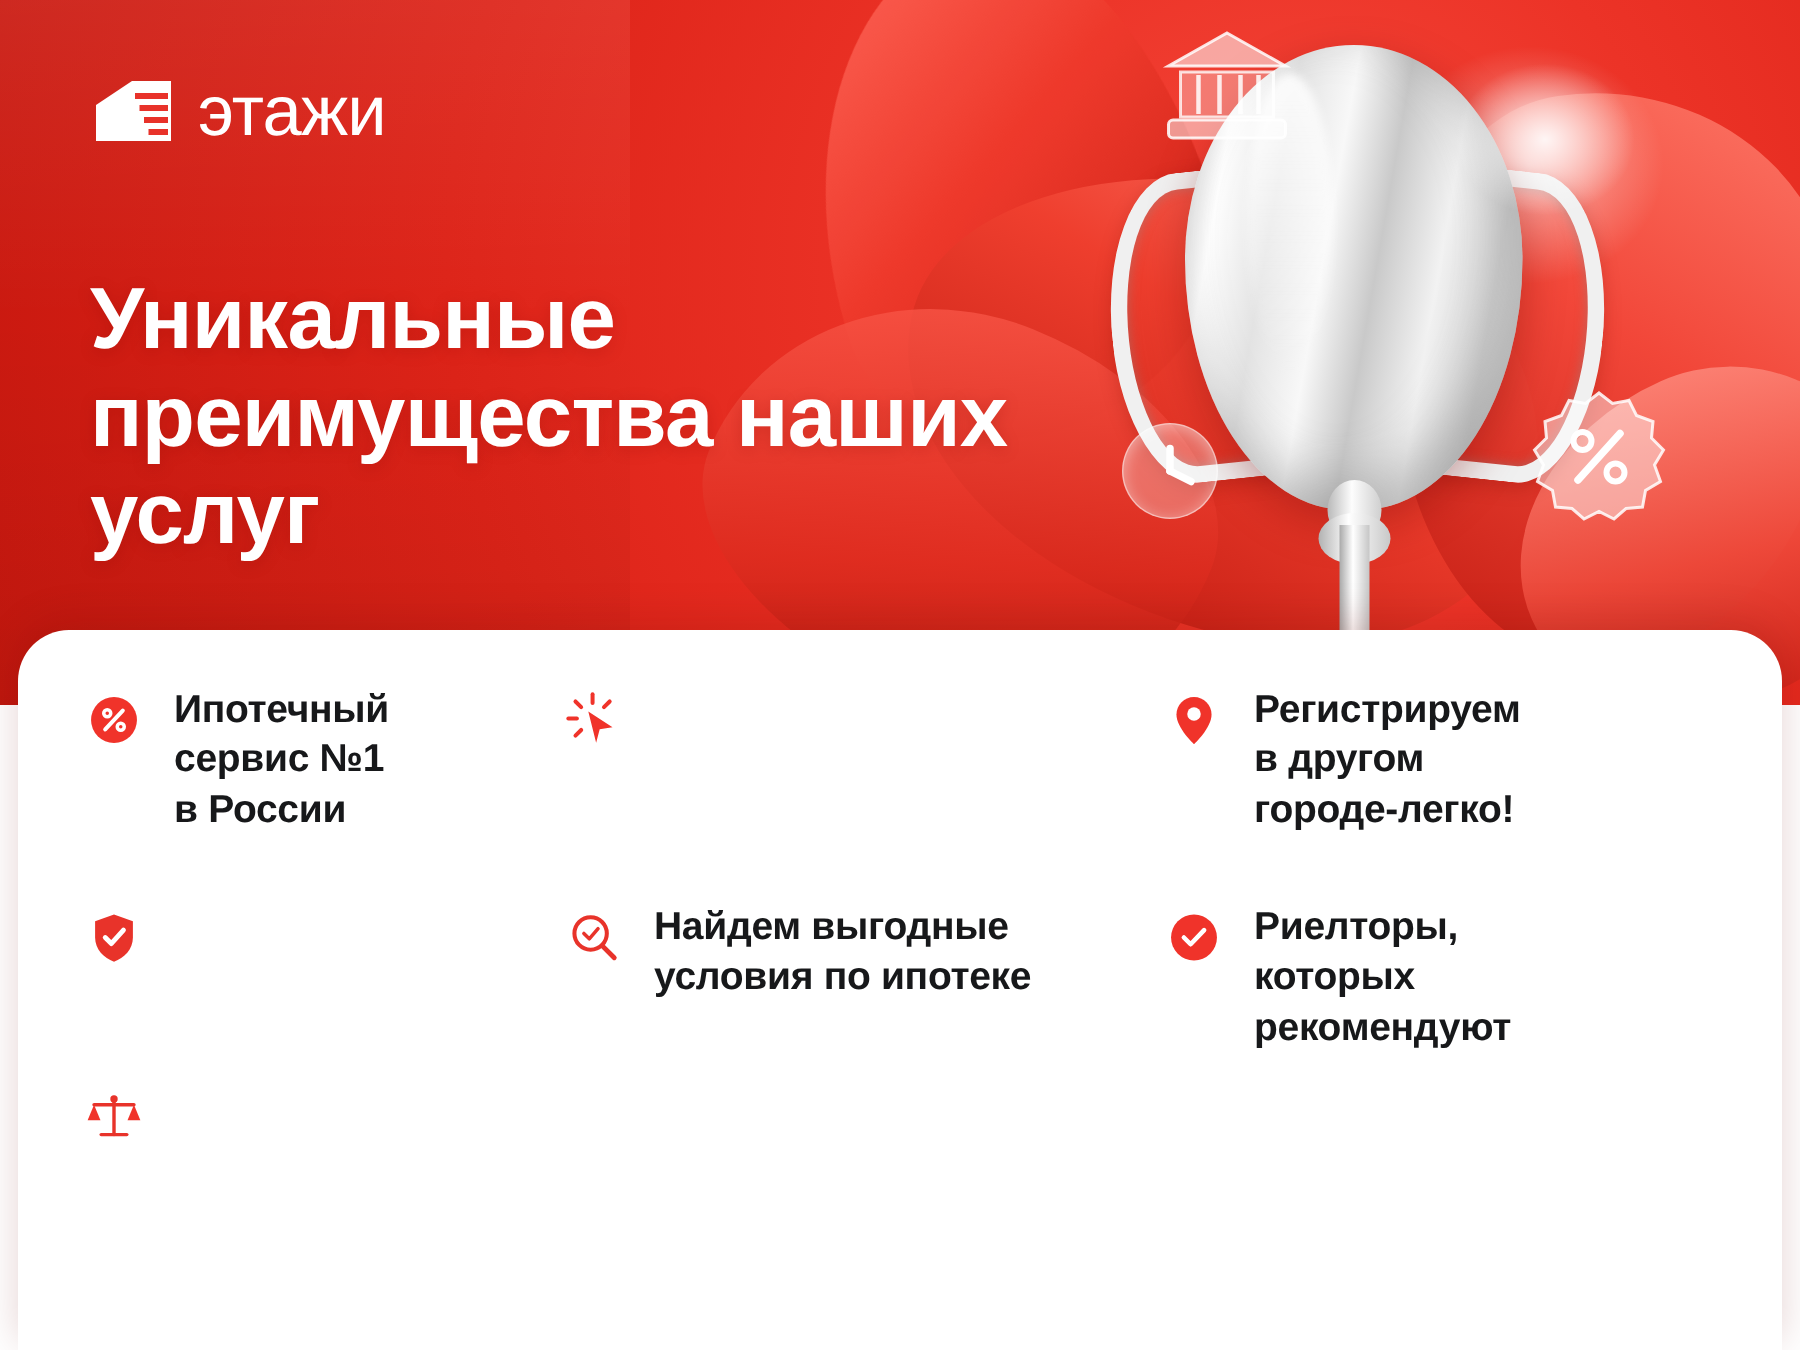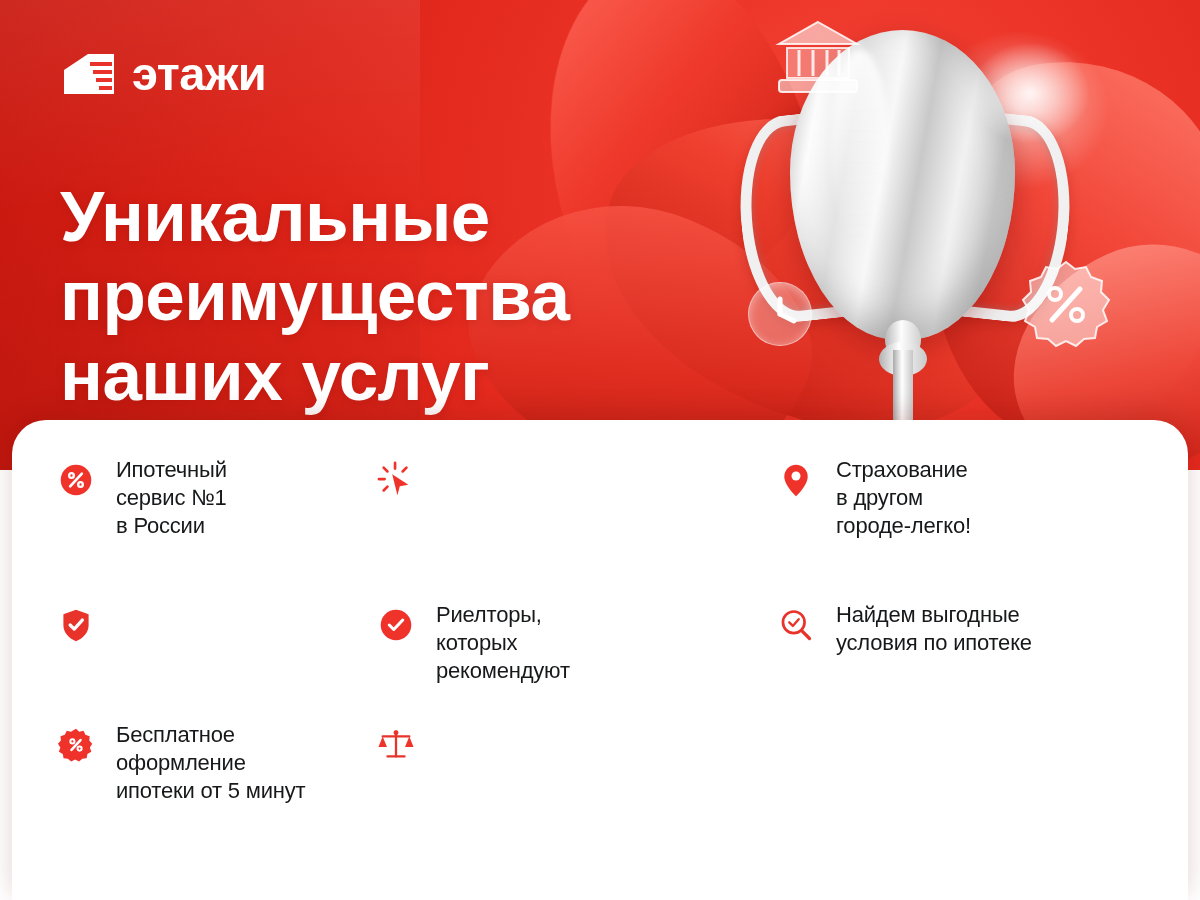--- a/index.html
+++ b/index.html
@@ -143,30 +143,30 @@
 
   
   .logo-row {
     position: absolute; left: 62px; top: 50px;
     display: flex; align-items: center; gap: 16px;
   }
   .logo-mark { width: 54px; height: 44px; display: block; }
   .logo-text {
     color: #ffffff;
     font-size: 47px;
-    font-weight: 700;
+    font-weight: 400;
     letter-spacing: -0.5px;
     line-height: 1;
     text-align: center;
   }
   .hero-title {
-    position: absolute; left: 60px; top: 129px;
+    position: absolute; left: 60px; top: 142px;
     width: 620px;
     color: #ffffff;
-    font-size: 71px;
+    font-size: 58px;
     font-weight: 700;
     line-height: 1.12;
     letter-spacing: -0.5px;
     text-shadow: 0 2px 10px rgba(140,10,5,.25);
   }
 
   
   .card {
     position: absolute;
     left: 12px; top: 420px;
@@ -195,22 +195,22 @@
   }
   .feature-icon {
     flex: 0 0 auto;
     width: 40px; height: 40px;
     margin-top: 4px;
     display: flex; align-items: center; justify-content: center;
   }
   .feature-icon svg { display: block; }
   .feature-text {
     color: #17181a;
-    font-size: 22px;
-    font-weight: 400;
+    font-size: 26px;
+    font-weight: 700;
     line-height: 1.28;
     letter-spacing: -0.2px;
     white-space: pre-line;
   }
 </style>
 </head>
 <body>
 
 <div class="banner">
 
@@ -314,72 +314,59 @@
         </span>
       </div>
 
       <div class="feature">
         <span class="feature-icon">
           <svg viewBox="0 0 40 40" width="36" height="36" aria-hidden="true">
             <path d="M20 3 C12.8 3 7 8.8 7 16 C7 26 20 38 20 38 C20 38 33 26 33 16 C33 8.8 27.2 3 20 3 Z" fill="#F0332A"></path>
             <circle cx="20" cy="15.5" r="5" fill="#ffffff"></circle>
           </svg>
         </span>
-        <div class="feature-text">Страхование
+        <div class="feature-text">Регистрируем
 в другом
 городе-легко!</div>
       </div>
 
 
       <div class="feature">
         <span class="feature-icon">
           <svg viewBox="0 0 40 40" width="36" height="36" aria-hidden="true">
             <path d="M20 3 L34 8 V20 C34 29 27.5 35 20 38 C12.5 35 6 29 6 20 V8 Z" fill="#E8332A"></path>
             <path d="M13.5 20 L18 24.5 L27 14.5" fill="none" stroke="#ffffff" stroke-width="3.6" stroke-linecap="round" stroke-linejoin="round"></path>
           </svg>
         </span>
+      </div>
+
+      <div class="feature">
+        <span class="feature-icon">
+          <svg viewBox="0 0 40 40" width="36" height="36" aria-hidden="true">
+            <circle cx="17.5" cy="17" r="12" fill="none" stroke="#E8332A" stroke-width="3"></circle>
+            <path d="M12.5 17 L16.5 21 L23 13.5" fill="none" stroke="#E8332A" stroke-width="2.6" stroke-linecap="round" stroke-linejoin="round"></path>
+            <line x1="26" y1="26" x2="35" y2="35" stroke="#E8332A" stroke-width="3.6" stroke-linecap="round"></line>
+          </svg>
+        </span>
+        <div class="feature-text">Найдем выгодные
+условия по ипотеке</div>
       </div>
 
       <div class="feature">
         <span class="feature-icon">
           <svg viewBox="0 0 40 40" width="36" height="36" aria-hidden="true">
             <circle cx="20" cy="20" r="17" fill="#F0332A"></circle>
             <path d="M12.5 20 L17.5 25 L27.5 14.5" fill="none" stroke="#ffffff" stroke-width="3.4" stroke-linecap="round" stroke-linejoin="round"></path>
           </svg>
         </span>
         <div class="feature-text">Риелторы,
 которых
 рекомендуют</div>
       </div>
 
-      <div class="feature">
-        <span class="feature-icon">
-          <svg viewBox="0 0 40 40" width="36" height="36" aria-hidden="true">
-            <circle cx="17.5" cy="17" r="12" fill="none" stroke="#E8332A" stroke-width="3"></circle>
-            <path d="M12.5 17 L16.5 21 L23 13.5" fill="none" stroke="#E8332A" stroke-width="2.6" stroke-linecap="round" stroke-linejoin="round"></path>
-            <line x1="26" y1="26" x2="35" y2="35" stroke="#E8332A" stroke-width="3.6" stroke-linecap="round"></line>
-          </svg>
-        </span>
-        <div class="feature-text">Найдем выгодные
-условия по ипотеке</div>
-      </div>
-
-      <div class="feature">
-        <span class="feature-icon">
-          <svg viewBox="0 0 40 40" width="36" height="36" aria-hidden="true">
-            <path d="M20 2 L23.6 5.2 L28.3 4.2 L30.4 8.6 L35.2 10.2 L34.8 15 L38 18.6 L35.4 22.8 L37 27.4 L32.7 30 L31.8 34.8 L27 35.2 L23.4 38.3 L19 36.2 L14.6 38.3 L11 35.2 L6.2 34.8 L5.3 30 L1 27.4 L2.6 22.8 L0 18.6 L3.2 15 L2.8 10.2 L7.6 8.6 L9.7 4.2 L14.4 5.2 Z" fill="#F0332A"></path>
-            <circle cx="16" cy="16" r="2.3" fill="none" stroke="#fff" stroke-width="2.2"></circle>
-            <circle cx="24" cy="24" r="2.3" fill="none" stroke="#fff" stroke-width="2.2"></circle>
-            <line x1="25" y1="14.5" x2="15" y2="25.5" stroke="#fff" stroke-width="2.8" stroke-linecap="round"></line>
-          </svg>
-        </span>
-        <div class="feature-text">Бесплатное
-оформление
-ипотеки от 5 минут</div>
-      </div>
 
       <div class="feature">
         <span class="feature-icon">
           <svg viewBox="0 0 40 40" width="38" height="38" aria-hidden="true">
             <g stroke="#E8332A" stroke-width="2.4" fill="none" stroke-linecap="round" stroke-linejoin="round">
               <line x1="20" y1="6" x2="20" y2="32"></line>
               <line x1="6" y1="11" x2="34" y2="11"></line>
               <line x1="11" y1="32" x2="29" y2="32"></line>
               <path d="M6 11 L1.5 22 H10.5 Z" fill="#F0332A" stroke="none"></path>
               <path d="M34 11 L29.5 22 H38.5 Z" fill="#F0332A" stroke="none"></path>

